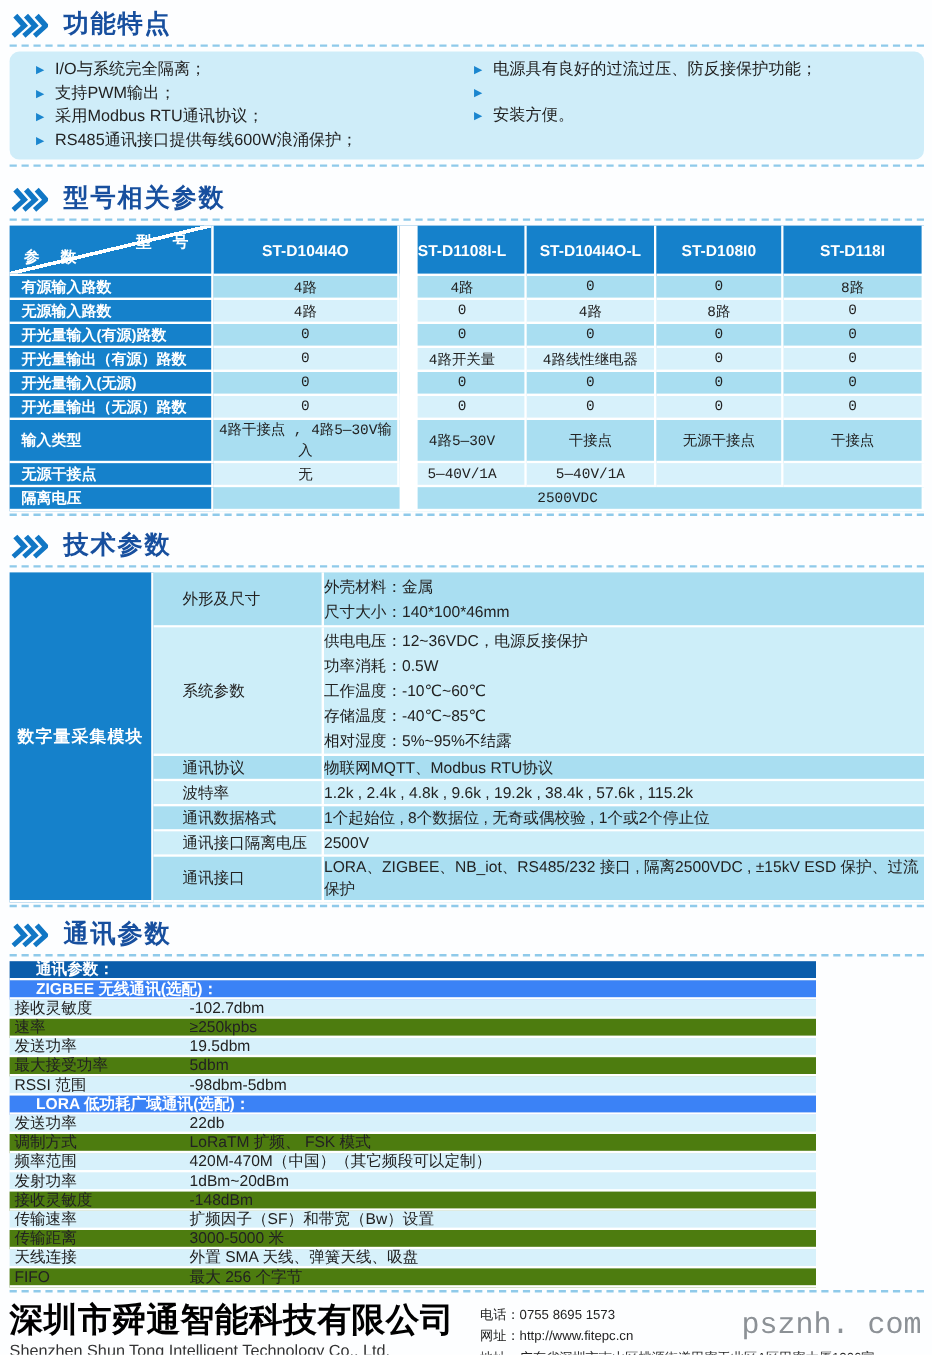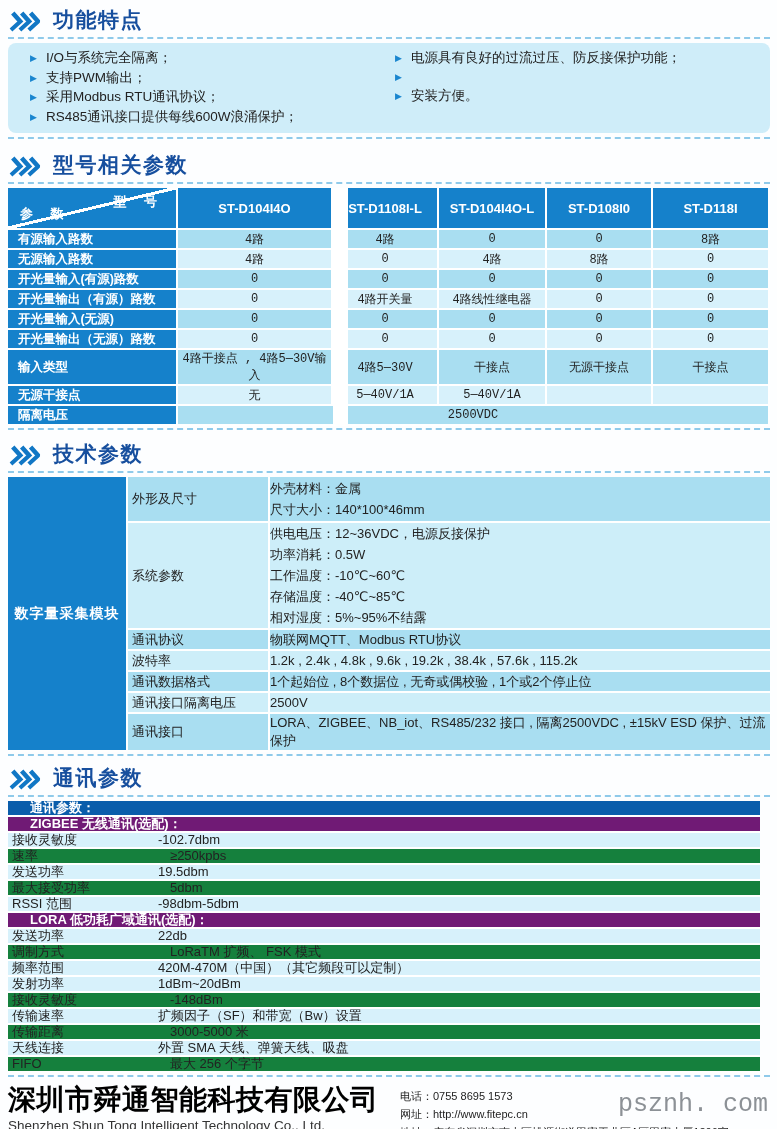--- a/index.html
+++ b/index.html
@@ -35,39 +35,39 @@
   td.rlabel { background:#1581cb; color:#fff; font-weight:700; font-size:12.5px; padding-left:10px; height:20px; text-align:left; }
   table.model td.val { text-align:center; font-size:12px; color:#222;font-family:Liberation Mono, monospace; }
   tr.rd td.val { background:#a9def1; }
   tr.rl td.val { background:#d7f1fb; }
   .gap-stripe { position:absolute; left:325px; top:0; bottom:0; width:15px; background:#fff; }
 
   
   table.tech { width:762px; border-collapse:separate; border-spacing:0; table-layout:fixed; margin:4px 0 2px; }
   table.tech td { border-bottom:2px solid #fff; }
   td.module { background:#1581cb; color:#fff; font-weight:700; font-size:14px; text-align:center; letter-spacing:1px; border-right:2px solid #fff; }
-  td.tlabel { padding-left:4px; font-size:13px; color:#222; border-right:2px solid #fff; }
+  td.tlabel { padding-left:24px; font-size:13px; color:#222; border-right:2px solid #fff; }
   td.tval { font-size:13px; color:#222; }
   td.tval div { line-height:21px; }
   tr.rd td.tlabel, tr.rd td.tval { background:#a9def1; }
   tr.rl td.tlabel, tr.rl td.tval { background:#cdeef9; }
   tr.h2r td { height:46px; }
   tr.h5r td { height:96px; }
   tr.h1r td { height:21px; }
 
   
-  .comm { margin-top:4px; width:752px; }
+  .comm { margin-top:4px; width:672px; }
   .crow { display:flex; align-items:center; height:16px; border-bottom:2px solid #fff; font-size:13px; line-height:16px; }
   .crow.chead { color:#fff; font-weight:700; padding-left:22px; }
   .crow.navy { background:#0a5dab; }
-  .crow.mid  { background:#701a75; }
+  .crow.mid  { background:#3b82f6; }
   .clabel { width:150px; padding-left:4px; color:#222; flex:0 0 auto; }
   .cval { color:#222; }
   .crow.rl { background:#d7f1fb; }
-  .crow.rd { background:#15803d;gap:12px; }
+  .crow.rd { background:#4d7c0f; }
 
   
   .footer { display:flex; margin-top:7px; position:relative; }
   .company { width:392px; flex:0 0 auto; }
   .company-cn { font-size:28px; font-weight:700; color:#000; letter-spacing:0.5px; line-height:1.15; }
   .company-en { font-size:13.5px; color:#333; margin-top:2px; }
   .contact { font-size:11px; color:#222; line-height:1.65; padding-top:3px; }
   .watermark { position:absolute; right:2px; top:6px; font-family:"Liberation Mono","DejaVu Sans Mono",monospace; font-size:25px; color:#8c9196; }
 </style>
 </head>

